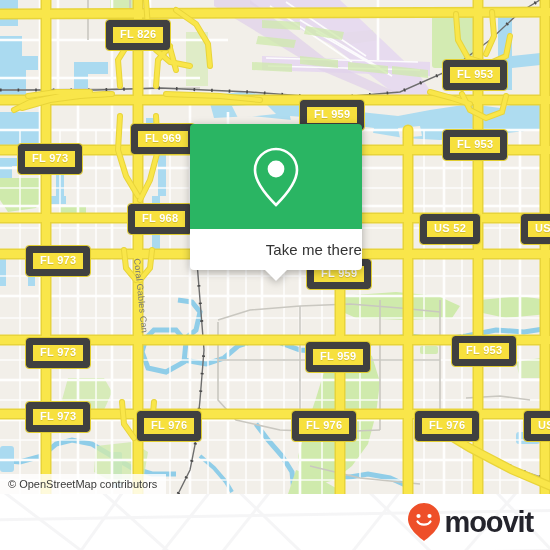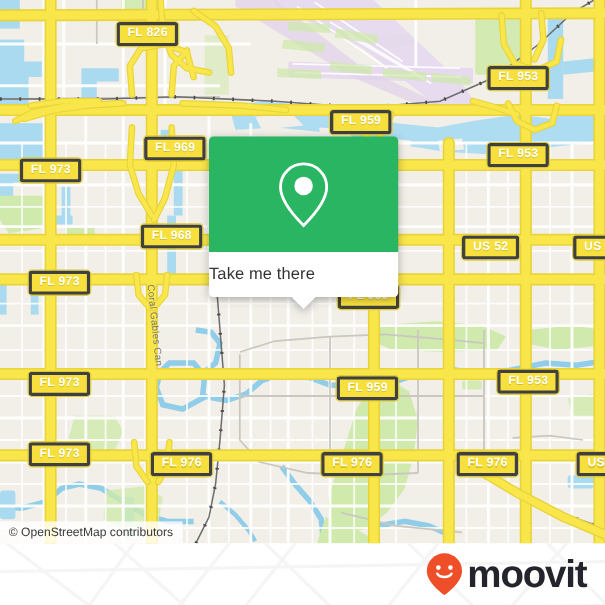--- a/index.html
+++ b/index.html
@@ -16,21 +16,21 @@
   #map {
     position:absolute; left:0; top:0; width:550px; height:494px;
     background:#f2efe9; overflow:hidden;
   }
   #map svg { display:block; }
 
   
   .shield {
     position:absolute;
     background:#f7e03d;
-    border:3px solid #404040;
+    border:7px solid #404040;
     outline:1px solid #e0cc30;
     border-radius:3px;
     color:#ffffff;
     font-size:11px;
     font-weight:bold;
     font-family:"Liberation Sans", sans-serif;
     letter-spacing:0.3px;
     padding:2px 7px 3px 7px;
     line-height:11px;
     white-space:nowrap;
@@ -73,21 +73,21 @@
   #popup-head {
     background:#2ab563;
     height:105px;
     border-radius:4px 4px 0 0;
     display:flex; align-items:center; justify-content:center;
   }
   #popup-body {
     background:#ffffff;
     height:41px;
     border-radius:0 0 4px 4px;
-    display:flex; align-items:center; justify-content:flex-start;
+    display:flex; align-items:center; justify-content:flex-end;
     position:relative;
   }
   #popup-cta {
     font-size:15px;
     color:#333333;
     font-family:"Liberation Sans", sans-serif;
     letter-spacing:.1px;
   }
   #popup-tail {
     position:absolute;
@@ -112,21 +112,21 @@
     font-size:15px; color:#2d2d35;
     font-family:"Liberation Sans", sans-serif;
     letter-spacing:.15px;
     z-index:3;
   }
   #brand {
     position:absolute; right:17px; top:50%; transform:translateY(-50%);
     display:flex; align-items:center; gap:4px; z-index:3;
   }
   #brand-word {
-    font-size:35px; color:#24242c; font-weight:bold;
+    font-size:29px; color:#24242c; font-weight:bold;
     font-family:"Liberation Sans", sans-serif;
     letter-spacing:-1.1px; line-height:29px;
   }
 </style>
 </head>
 <body>
 
 <div id="page">
 
   <div id="map">

